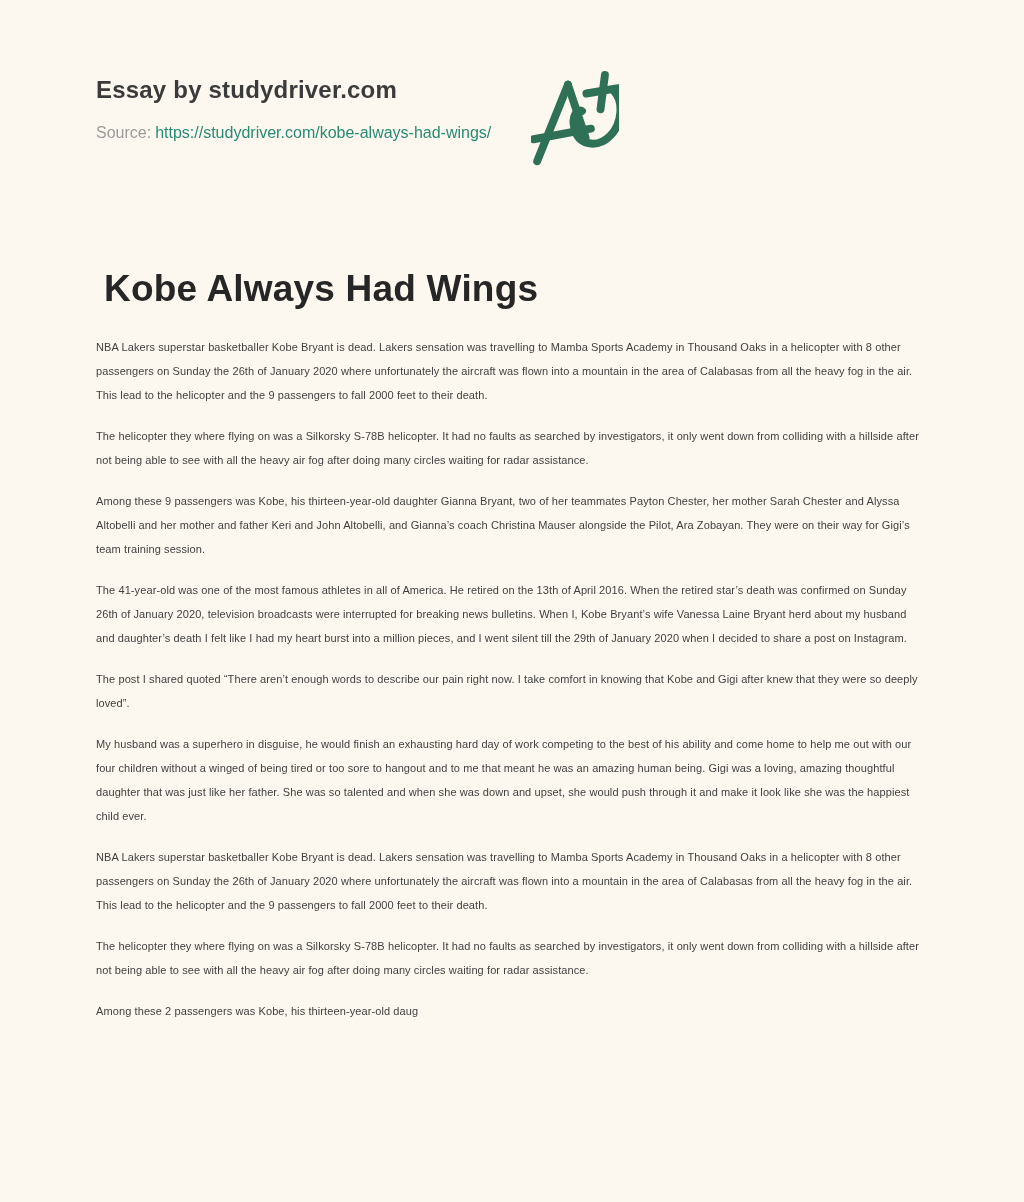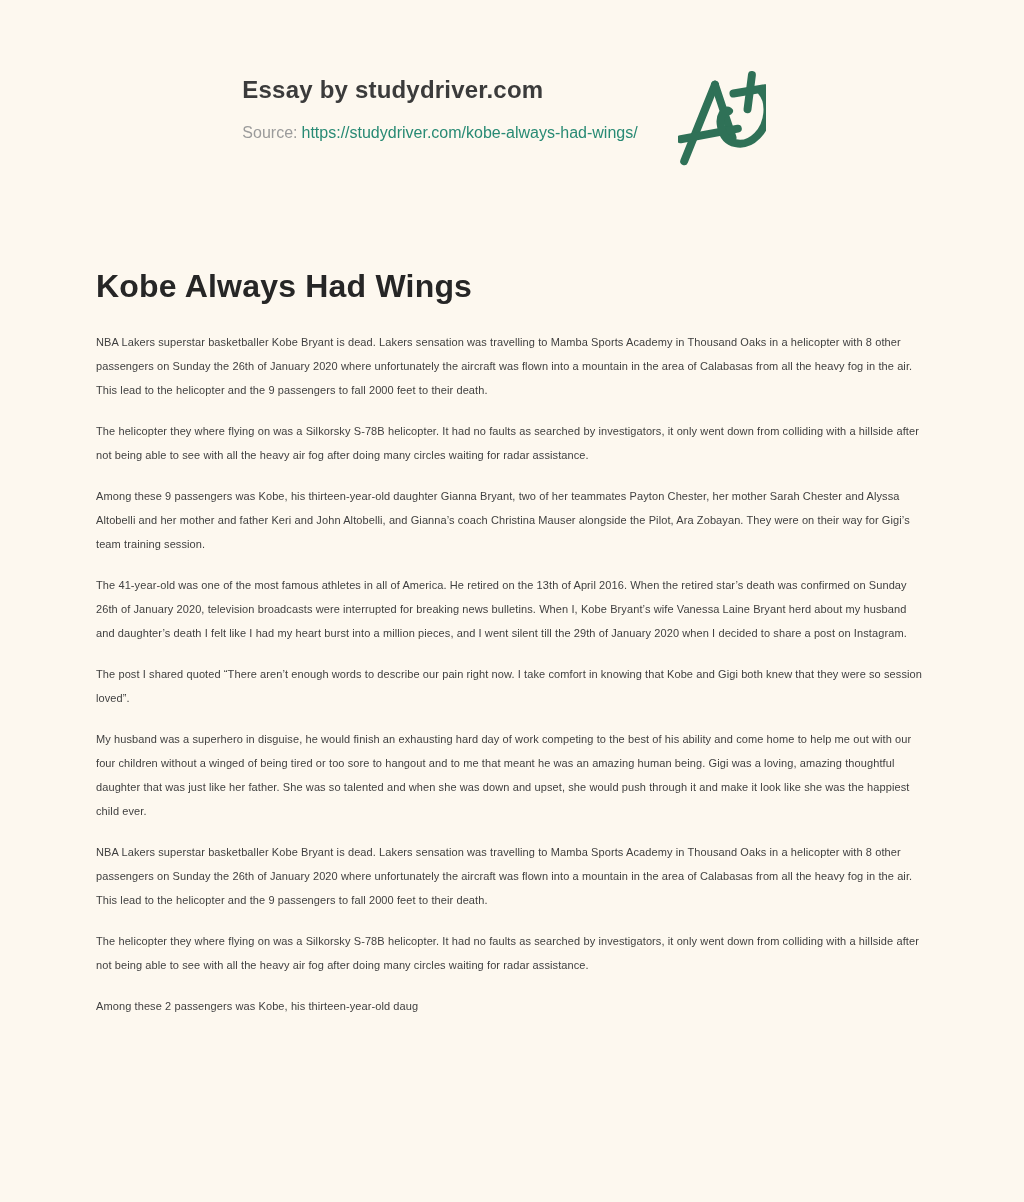--- a/index.html
+++ b/index.html
@@ -13,21 +13,21 @@
   }
   .page {
     box-sizing: border-box;
     width: 1024px;
     height: 1202px;
     padding: 76px 96px 0 96px;
     background: #FDF8EF;
   }
   .header {
     display: flex;
-    justify-content: center;
+    justify-content: flex-start;
     align-items: flex-start;
     gap: 32px;
   }
   .doc-title {
     margin: 0;
     font-size: 24px;
     font-weight: 700;
     color: #3B3B3B;
     letter-spacing: 0.2px;
   }
@@ -40,22 +40,22 @@
     color: #288A74;
     text-decoration: none;
     margin-left: 4px;
   }
   .logo {
     margin-top: -6px;
     margin-right: 16px;
     flex: 0 0 auto;
   }
   .essay-title {
-    margin: 96px 0 25px 0;
-    font-size: 32px;
+    margin: 96px 0 25px 8px;
+    font-size: 37px;
     font-weight: 600;
     color: #262626;
     letter-spacing: 0.2px;
   }
   .essay-body p {
     margin: 0 0 17px 0;
     font-size: 11px;
     line-height: 24px;
     color: #3F3F3F;
     letter-spacing: 0.1px;
@@ -90,19 +90,19 @@
     </div>
   </div>
 
   <h1 class="essay-title">Kobe Always Had Wings</h1>
 
   <div class="essay-body">
       <p>NBA Lakers superstar basketballer Kobe Bryant is dead. Lakers sensation was travelling to Mamba Sports Academy in Thousand Oaks in a helicopter with 8 other passengers on Sunday the 26th of January 2020 where unfortunately the aircraft was flown into a mountain in the area of Calabasas from all the heavy fog in the air. This lead to the helicopter and the 9 passengers to fall 2000 feet to their death.</p>
       <p>The helicopter they where flying on was a Silkorsky S-78B helicopter. It had no faults as searched by investigators, it only went down from colliding with a hillside after not being able to see with all the heavy air fog after doing many circles waiting for radar assistance.</p>
       <p>Among these 9 passengers was Kobe, his thirteen-year-old daughter Gianna Bryant, two of her teammates Payton Chester, her mother Sarah Chester and Alyssa Altobelli and her mother and father Keri and John Altobelli, and Gianna’s coach Christina Mauser alongside the Pilot, Ara Zobayan. They were on their way for Gigi’s team training session.</p>
       <p>The 41-year-old was one of the most famous athletes in all of America. He retired on the 13th of April 2016. When the retired star’s death was confirmed on Sunday 26th of January 2020, television broadcasts were interrupted for breaking news bulletins. When I, Kobe Bryant’s wife Vanessa Laine Bryant herd about my husband and daughter’s death I felt like I had my heart burst into a million pieces, and I went silent till the 29th of January 2020 when I decided to share a post on Instagram.</p>
-      <p>The post I shared quoted “There aren’t enough words to describe our pain right now. I take comfort in knowing that Kobe and Gigi both knew that they were so session loved”.</p>
+      <p>The post I shared quoted “There aren’t enough words to describe our pain right now. I take comfort in knowing that Kobe and Gigi after knew that they were so deeply loved”.</p>
       <p>My husband was a superhero in disguise, he would finish an exhausting hard day of work competing to the best of his ability and come home to help me out with our four children without a winged of being tired or too sore to hangout and to me that meant he was an amazing human being. Gigi was a loving, amazing thoughtful daughter that was just like her father. She was so talented and when she was down and upset, she would push through it and make it look like she was the happiest child ever.</p>
       <p>NBA Lakers superstar basketballer Kobe Bryant is dead. Lakers sensation was travelling to Mamba Sports Academy in Thousand Oaks in a helicopter with 8 other passengers on Sunday the 26th of January 2020 where unfortunately the aircraft was flown into a mountain in the area of Calabasas from all the heavy fog in the air. This lead to the helicopter and the 9 passengers to fall 2000 feet to their death.</p>
       <p>The helicopter they where flying on was a Silkorsky S-78B helicopter. It had no faults as searched by investigators, it only went down from colliding with a hillside after not being able to see with all the heavy air fog after doing many circles waiting for radar assistance.</p>
       <p>Among these 2 passengers was Kobe, his thirteen-year-old daug</p>
     </div>
 </div>
 
 </body></html>

